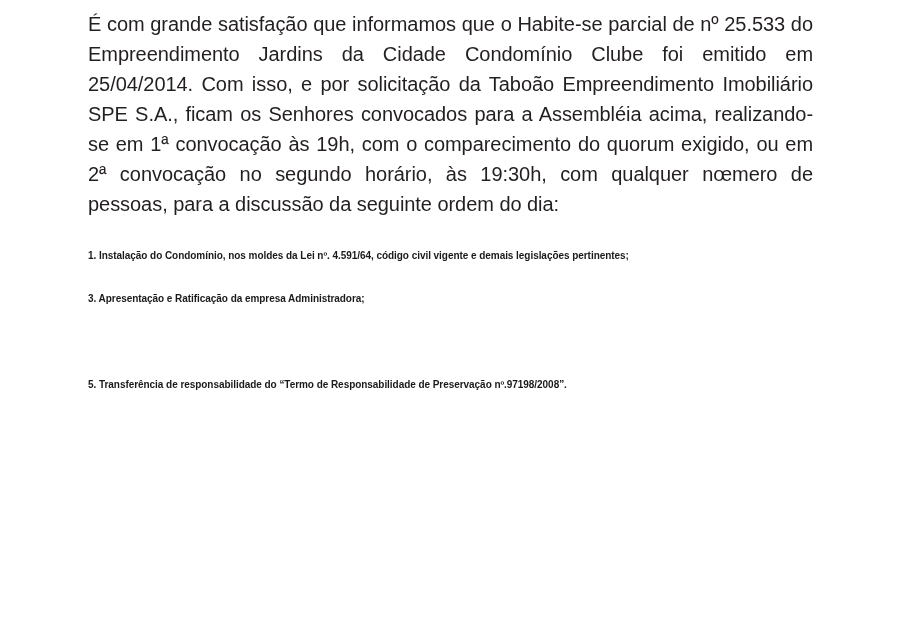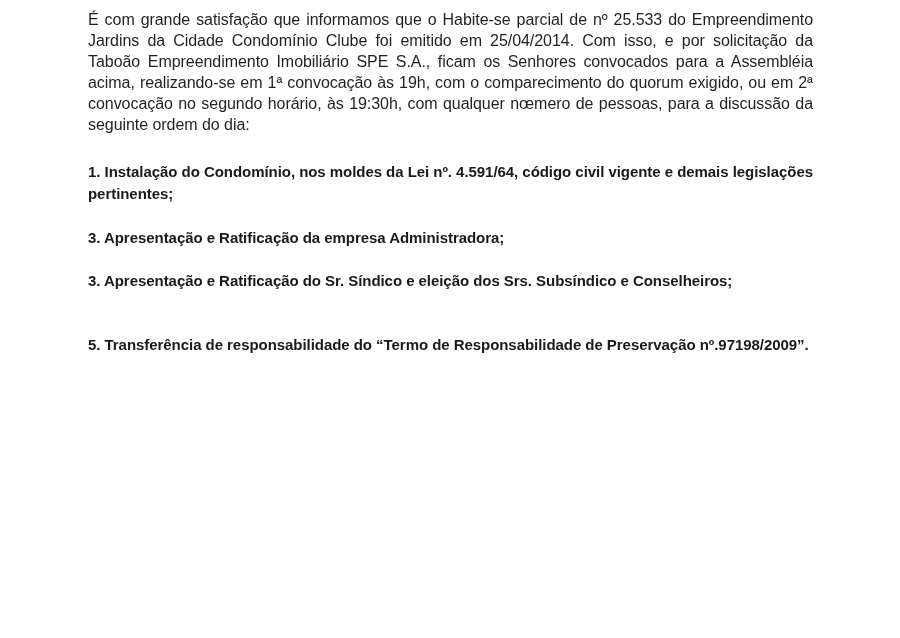--- a/index.html
+++ b/index.html
@@ -28,40 +28,40 @@
     position: absolute;
     left: 88px;
     top: 9px;
     width: 725px;
   }
 
   
   .para {
     text-align: justify;
     text-justify: inter-word;
-    font-size: 16px;
-    line-height: 21px;
+    font-size: 20px;
+    line-height: 30px;
     color: #231f20;
     margin: 0;
     font-weight: 400;
     letter-spacing: -0.05px;
   }
 
   .para.last-natural {
     text-align: justify;
   }
 
   
   .agenda {
     margin: 0;
     padding: 0;
     list-style: none;
   }
   .agenda-item {
-    font-size: 15px;
+    font-size: 10px;
     line-height: 22.3px;
     font-weight: 700;
     text-align: justify;
     text-justify: inter-word;
     color: #1a1a1a;
     margin: 0;
     letter-spacing: -0.05px;
   }
 
   
@@ -81,26 +81,25 @@
 
     <div class="gap-intro"></div>
 
     <ol class="agenda">
       <li class="agenda-item">1. Instalação do Condomínio, nos moldes da Lei nº. 4.591/64, código civil vigente e demais legislações pertinentes;</li>
       <li class="gap-item"></li>
 
       <li class="agenda-item">3. Apresentação e Ratificação da empresa Administradora;</li>
       <li class="gap-item"></li>
 
-      <li class="agenda-item">3. Apresentação e Ratificação do Sr. Síndico e eleição dos Srs. Subsíndico e Conselheiros;</li>
       <li class="gap-item-sm"></li>
 
       <li class="gap-item"></li>
 
-      <li class="agenda-item">5. Transferência de responsabilidade do “Termo de Responsabilidade de Preservação nº.97198/2009”.</li>
+      <li class="agenda-item">5. Transferência de responsabilidade do “Termo de Responsabilidade de Preservação nº.97198/2008”.</li>
     </ol>
 
     <div class="gap-after-agenda"></div>
 
 
     <div class="gap-para"></div>
 
 
   </div>
 </div>

